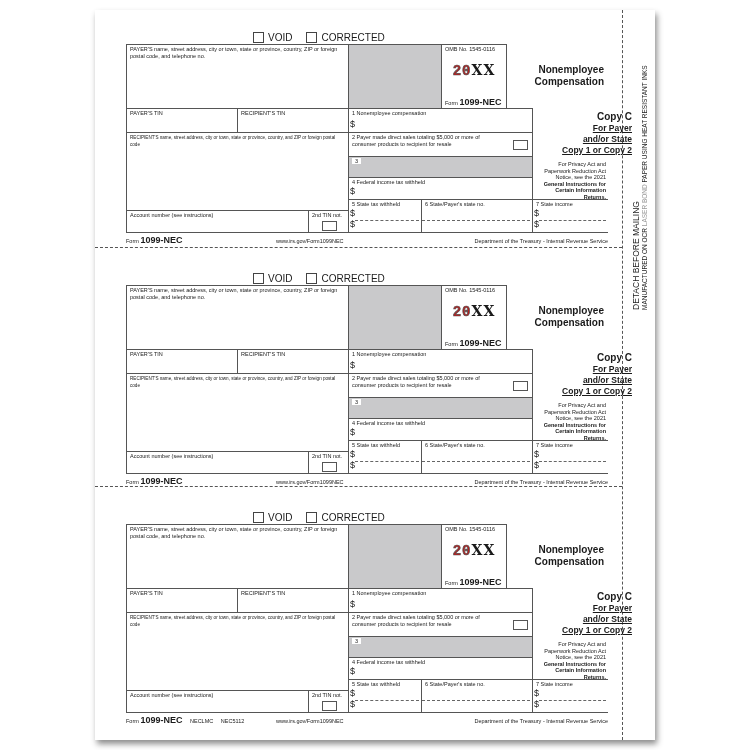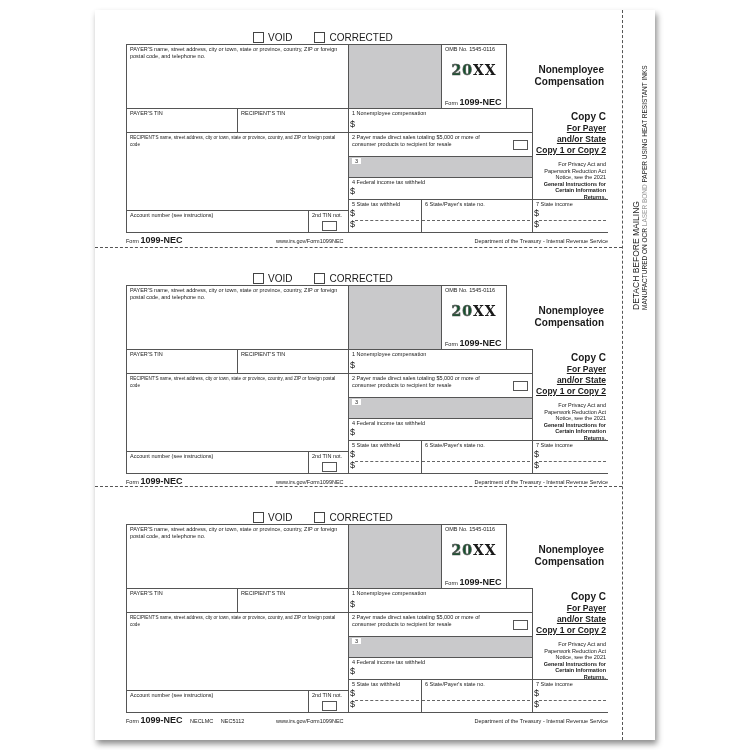--- a/index.html
+++ b/index.html
@@ -9,33 +9,33 @@
   .hdash { position:absolute; left:0; width:527px; border-top:1px dashed #555; }
   .side-text { position:absolute; left:528px; top:20px; width:32px; height:300px; }
   .side-text .line { position:absolute; transform-origin:left top; transform: rotate(-90deg); white-space:nowrap; font-size:7px; color:#222; }
   .side-text .l1 { left:8px; top:280px; font-size:8.5px; }
   .side-text .l2 { left:18px; top:280px; font-size:6.5px; }
   .side-text .l2 .faint { color:#999; }
 
   .form { position:absolute; left:0; width:527px; height:228px; }
   .chk-row { position:absolute; top:2px; left:158px; font-size:10px; display:flex; align-items:center; gap:4px; }
   .chk { display:inline-block; width:9px; height:9px; border:1px solid #444; background:#fff; }
-  .chk-label { margin-right:18px; }
+  .chk-label { margin-right:10px; }
   .grid { position:absolute; left:31px; top:14px; width:482px; height:188px; }
   .cell { position:absolute; border:1px solid #555; box-sizing:border-box; font-size:5.5px; line-height:7px; padding:1px 3px; background:#fff; }
   .gray { background:#c9c9cb; }
   .dollar { position:absolute; font-size:9px; left:1px; font-weight:normal; }
   .dash-line { position:absolute; left:6px; right:2px; border-top:1px dashed #666; }
   .omb { font-size:5.5px; }
   .year { position:absolute; left:0; right:0; text-align:center; top:22px; font-family:"DejaVu Serif", serif; font-size:14px; font-weight:bold; letter-spacing:1px; }
-  .year .outline { color:#14532d; -webkit-text-stroke:0.7px #555; }
+  .year .outline { color:#b91c1c;font-family:Liberation Mono, monospace; -webkit-text-stroke:0.7px #555; }
   .formname { position:absolute; bottom:1px; left:3px; font-size:5.5px; }
   .formname b { font-size:9px; }
   .title { position:absolute; text-align:right; font-weight:bold; font-size:10px; line-height:12px; }
-  .copy { position:absolute; text-align:right; font-weight:bold; }
+  .copy { position:absolute; text-align:right; font-weight:bold;padding-left:26px; }
   .copy .c1 { font-size:10px; line-height:12px; }
   .copy .c2 { font-size:8.5px; line-height:11px;text-decoration:underline; }
   .privacy { position:absolute; text-align:right; font-size:5.5px; line-height:6.5px; }
   .privacy b { font-weight:bold; }
   .small-box { position:absolute; width:13px; height:8px; border:1px solid #555; background:#fff; }
   .footer { position:absolute; left:31px; width:482px; top:205px; font-size:5.5px; }
   .footer .fn { position:absolute; left:0; top:0; }
   .footer .fn b { font-size:9px; }
   .footer .url { position:absolute; left:150px; top:3px; }
   .footer .codes { position:absolute; top:3px; }

